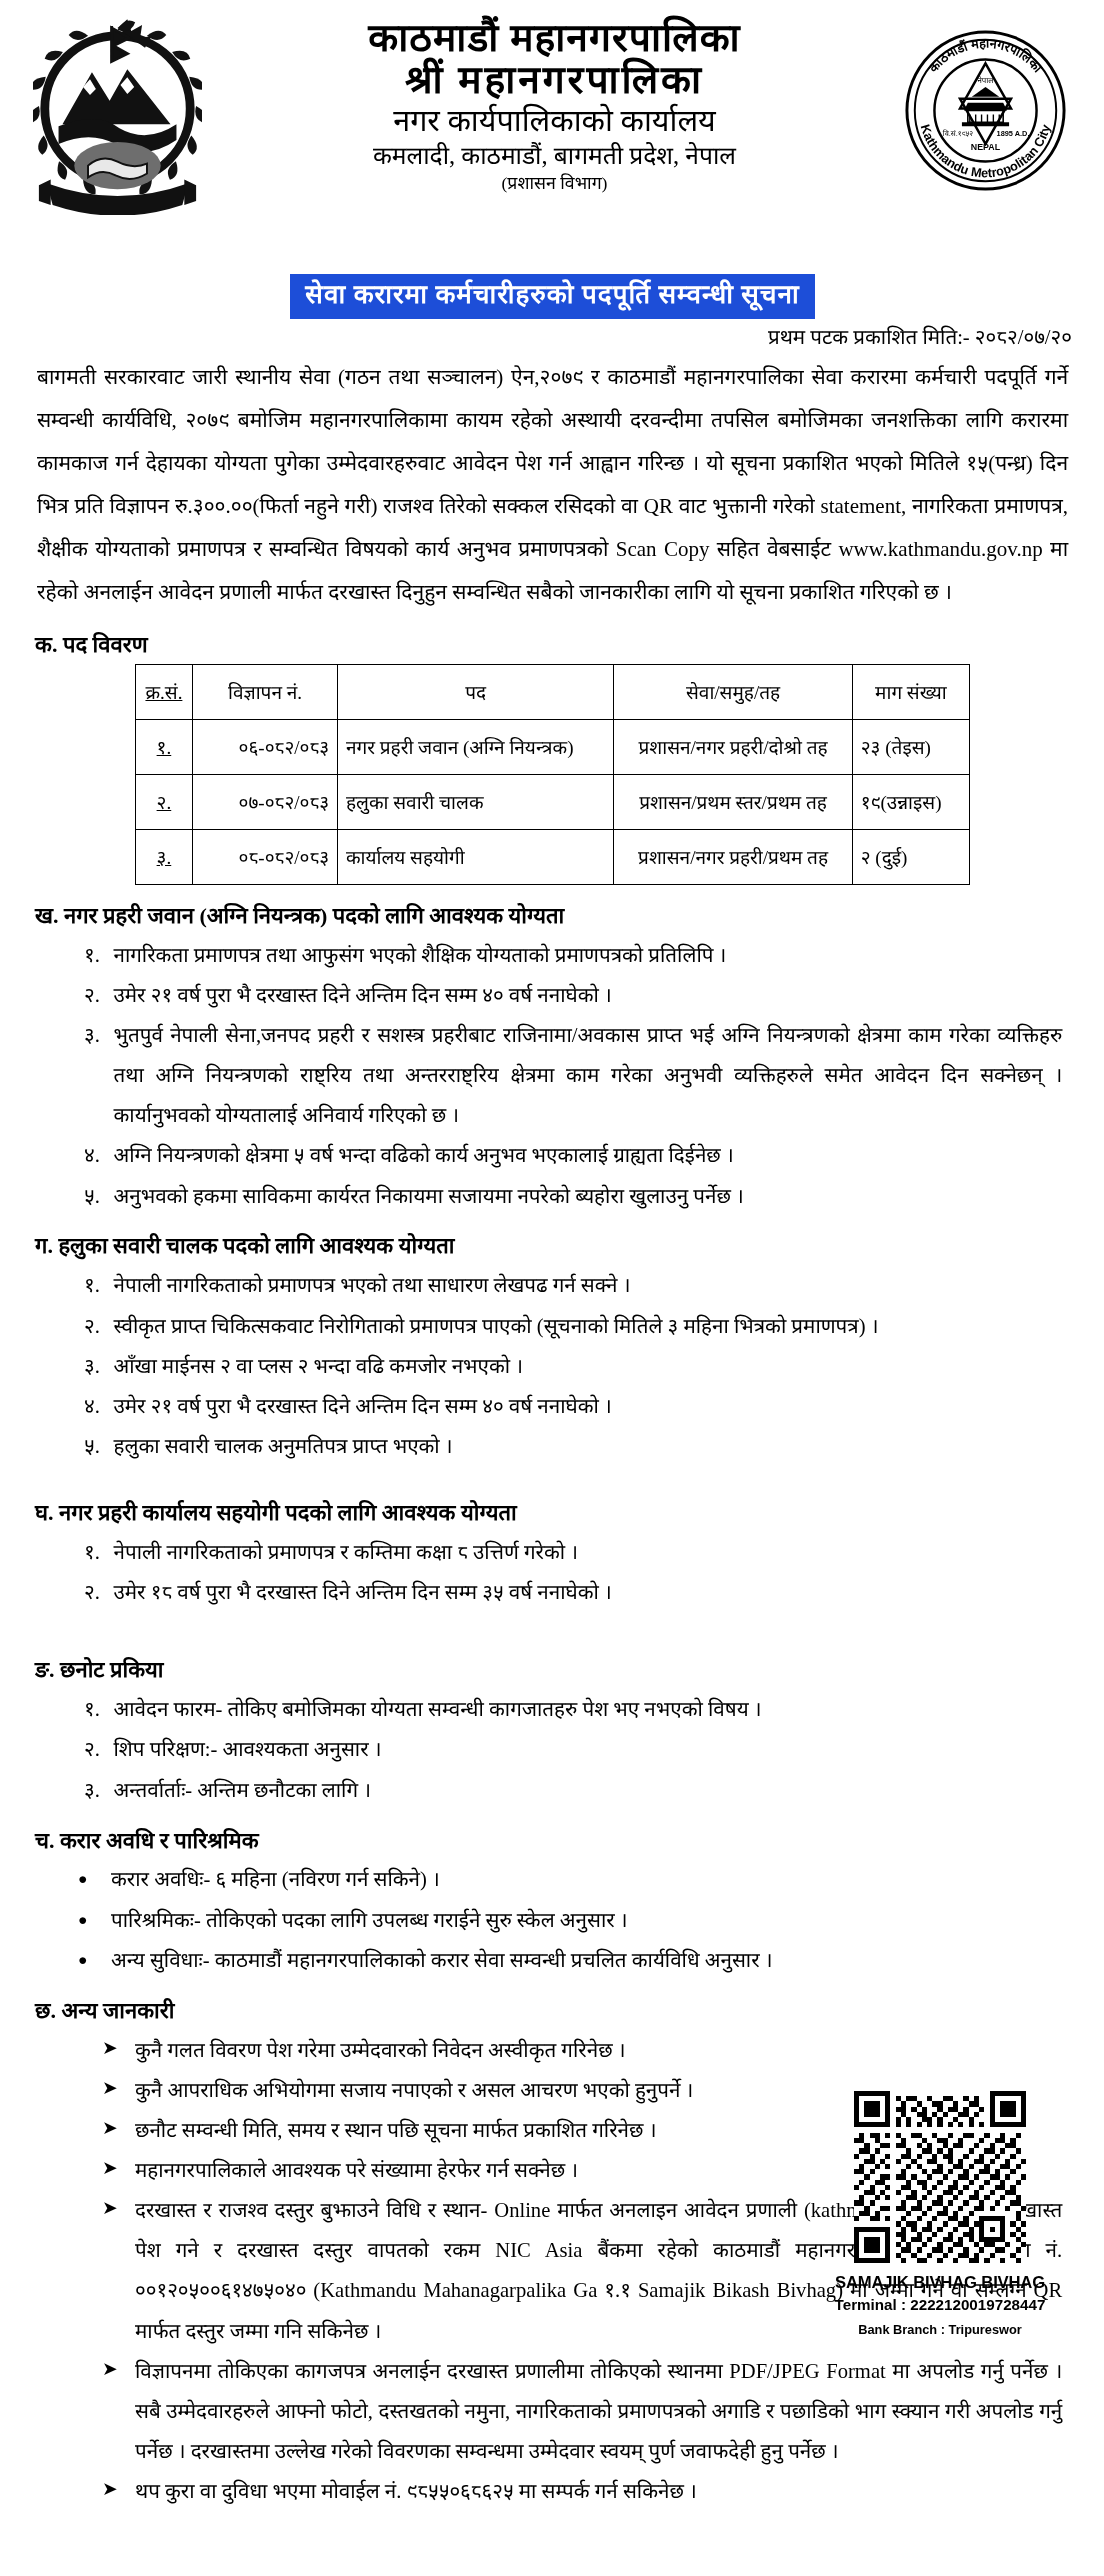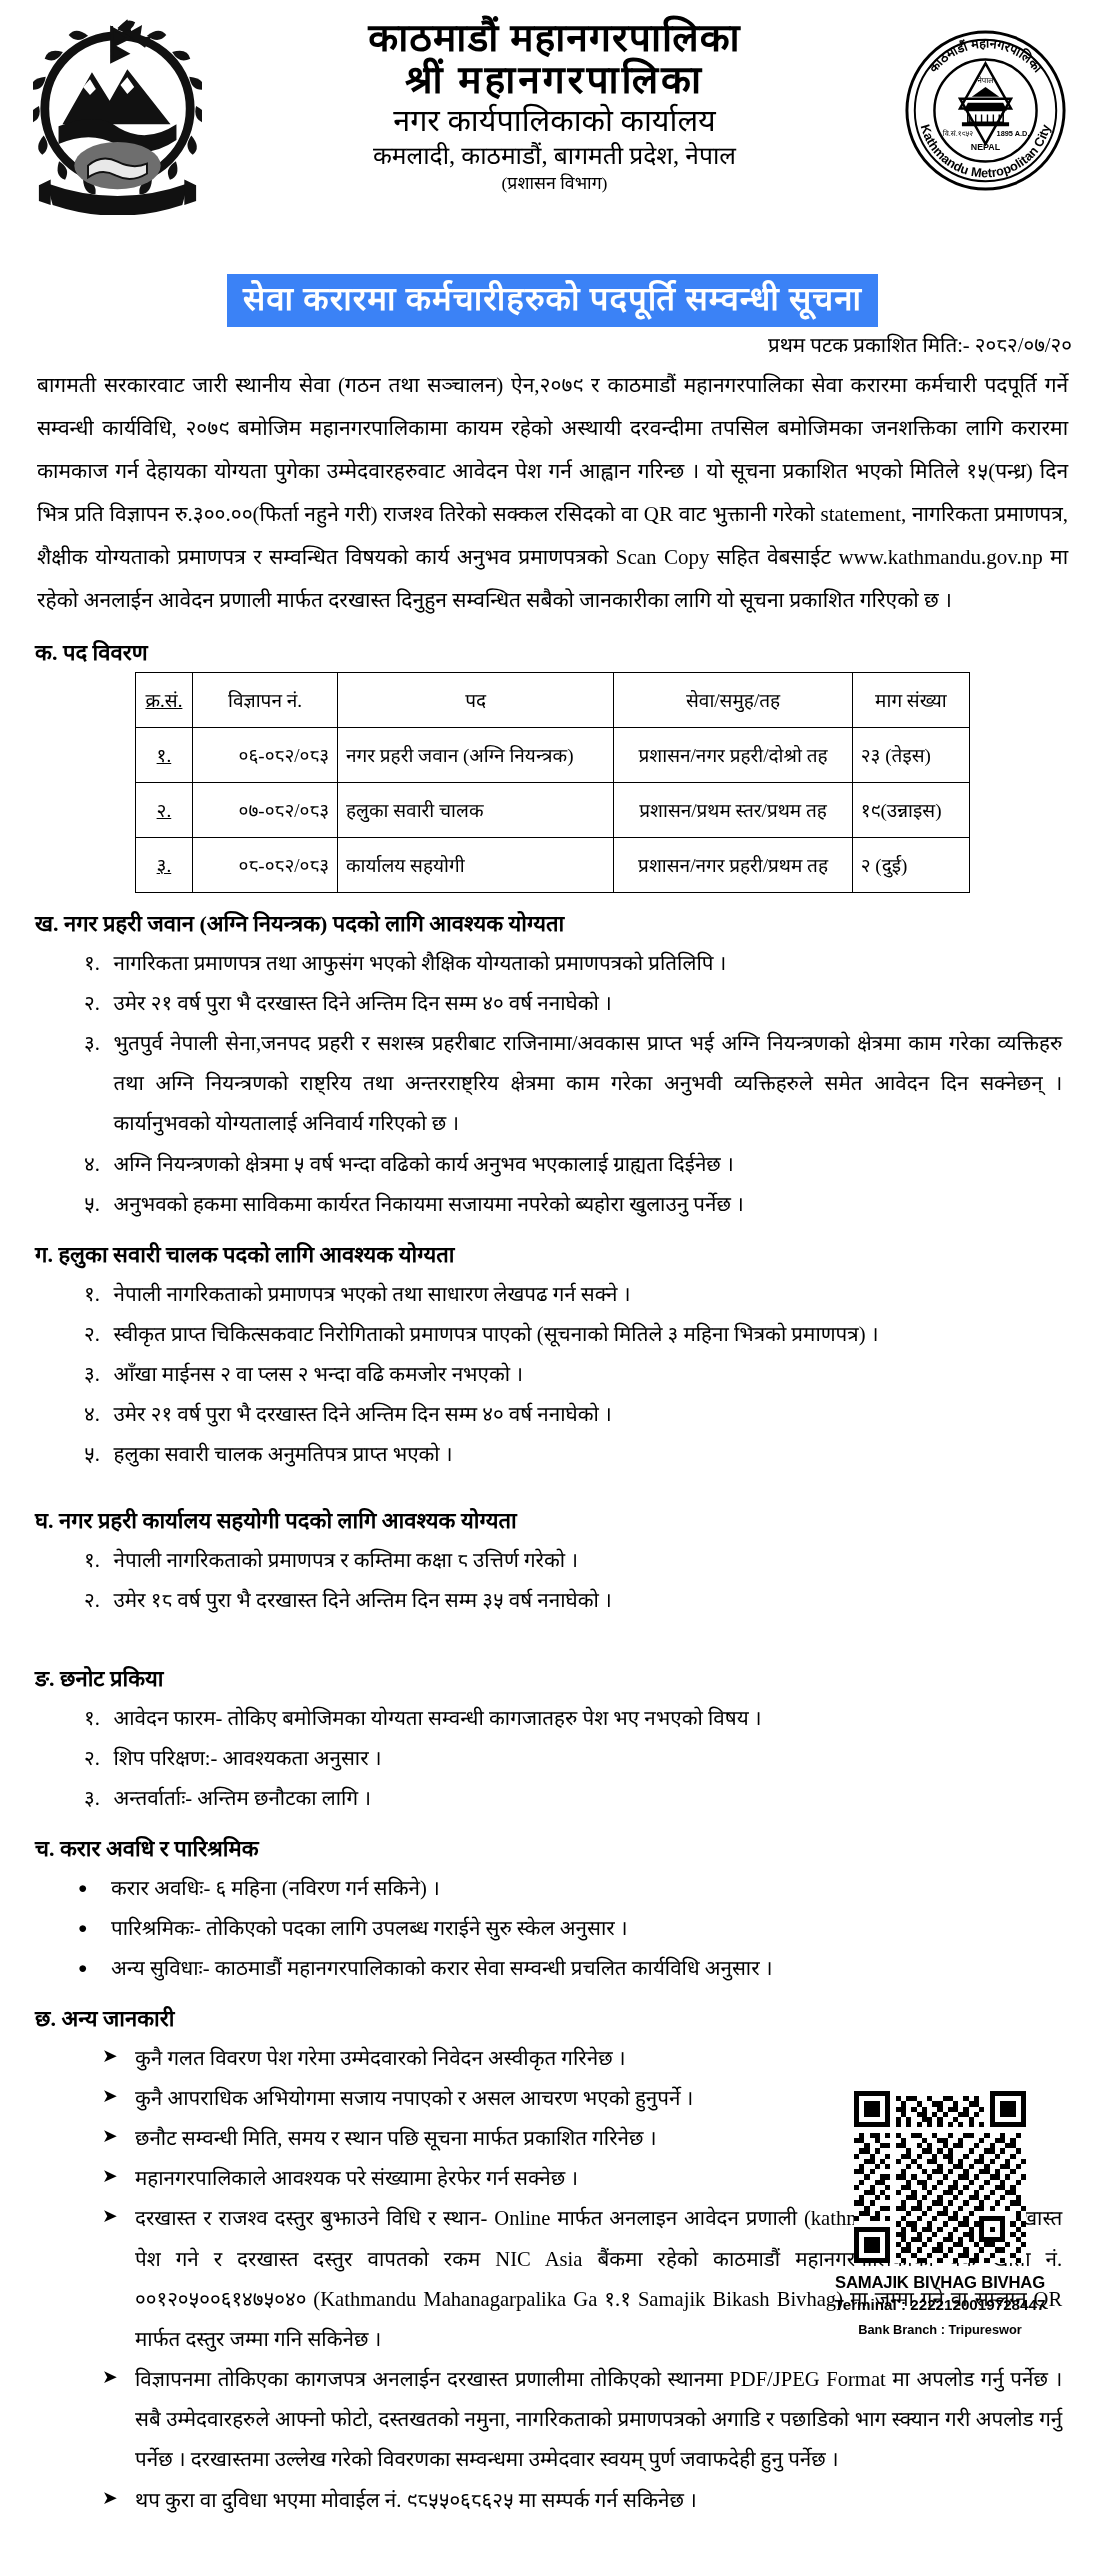--- a/index.html
+++ b/index.html
@@ -31,22 +31,22 @@
   .seal svg { width: 165px; height: 165px; display: block; margin: 0 auto; }
 
   
   .refs { margin-top: -5.9px; font-size: 19.7px; line-height: 1.55; }
   .refs div { white-space: nowrap; }
 
   
   .title-wrap { text-align: center; margin-top: 5.9px; }
   .title-banner {
     display: inline-block;
-    background: #3b82f6; color: #fff;
-    font-size: 33px; font-weight: bold;
+    background: #1d4ed8; color: #fff;
+    font-size: 26px; font-weight: bold;
     padding: 5.9px 15.7px 8.8px 15.7px;
     letter-spacing: 1px;
     line-height: 1.18;
   }
   .pubdate { text-align: right; font-size: 20.6px; margin-top: 3px; margin-bottom: 5.9px; }
 
   
   .intro {
     font-size: 21px;
     line-height: 2.05;

